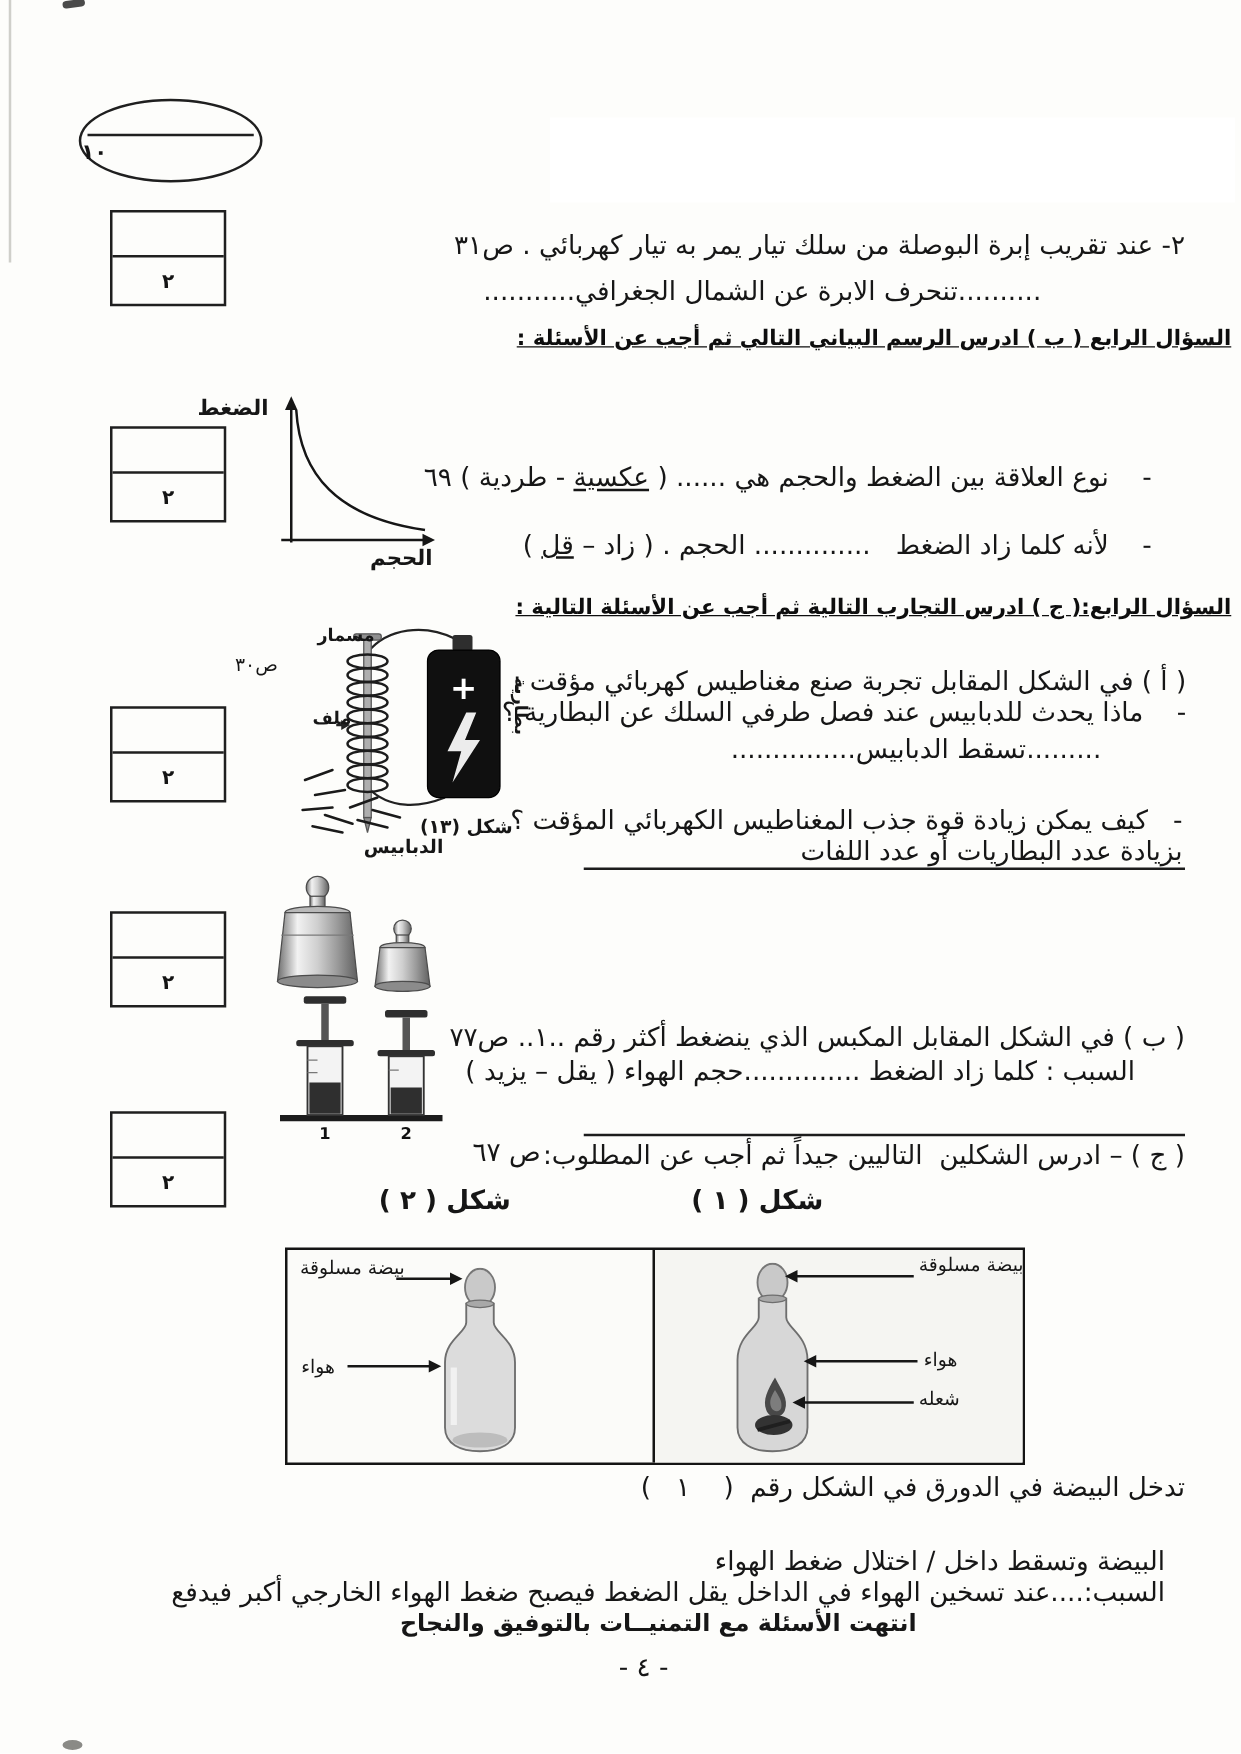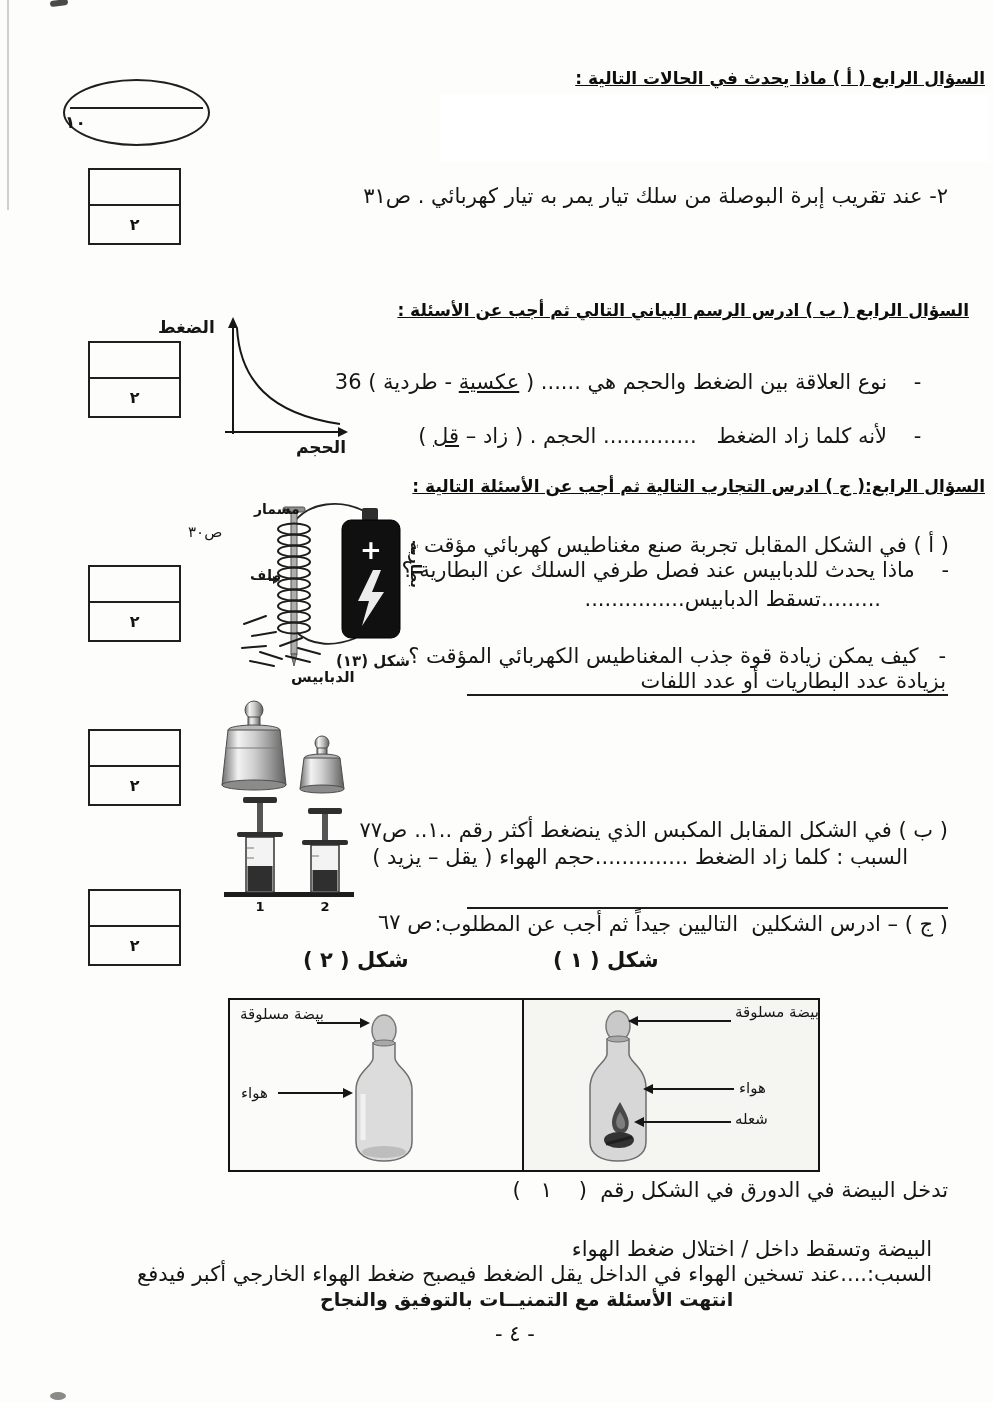--- a/index.html
+++ b/index.html
@@ -61,39 +61,39 @@
   </div>
   <div class="score-box" style="top:729px;">
     <div class="cell-top"></div>
     <div class="cell-bottom">٢</div>
   </div>
   <div class="score-box" style="top:889px;">
     <div class="cell-top"></div>
     <div class="cell-bottom">٢</div>
   </div>
 
-  <div class="heading" style="right:8px;top:68px;">السؤال الرابع ( أ ) ماذا يحدث في الحالات التالية :</div>
   <div class="txt" style="right:45px;top:184px;">٢- عند تقريب إبرة البوصلة من سلك تيار يمر به تيار كهربائي . ص٣١</div>
-
-  <div class="heading" style="right:24px;top:261px;margin-top:39px;">السؤال الرابع ( ب ) ادرس الرسم البياني التالي ثم أجب عن الأسئلة :</div>
+  <div class="txt" style="right:160px;top:221px;">..........تنحرف الابرة عن الشمال الجغرافي...........</div>
+
+  <div class="heading" style="right:8px;top:261px;">السؤال الرابع ( ب ) ادرس الرسم البياني التالي ثم أجب عن الأسئلة :</div>
 
   <div class="txt bold" style="left:158px;top:317px;font-size:17px;">الضغط</div>
   <svg class="abs" style="left:212px;top:312px;" width="142" height="132" viewBox="0 0 142 132">
     <g stroke="#161616" stroke-width="2" fill="none">
       <line x1="21" y1="122" x2="21" y2="12"></line>
       <line x1="13" y1="120" x2="129" y2="120"></line>
       <path d="M25,16 C28,68 58,102 128,112"></path>
     </g>
     <polygon points="21,5 16,16 26,16" fill="#161616"></polygon>
     <polygon points="136,120 126,115 126,125" fill="#161616"></polygon>
   </svg>
   <div class="txt bold" style="left:296px;top:437px;font-size:17px;text-align:right;">الحجم</div>
 
   <div class="txt" style="right:45px;top:346px;">
-    <span>-    نوع العلاقة بين الضغط والحجم هي ...... ( </span><span class="u">عكسية</span><span> - طردية ) 36</span>
+    <span>-    نوع العلاقة بين الضغط والحجم هي ...... ( </span><span class="u">عكسية</span><span> - طردية ) ٦٩</span>
   </div>
   <div class="txt" style="right:45px;top:400px;">
     <span>-    لأنه كلما زاد الضغط   .............. الحجم . ( زاد – </span><span class="u">قل</span><span> )</span>
   </div>
 
   <div class="heading" style="right:8px;top:476px;">السؤال الرابع:( ج ) ادرس التجارب التالية ثم أجب عن الأسئلة التالية :</div>
 
   <div class="txt small" style="left:188px;top:523px;">ص٣٠</div>
   <svg class="abs" style="left:236px;top:496px;" width="172" height="178" viewBox="0 0 172 178">
     <path d="M58,26 C74,6 104,3 128,15" fill="none" stroke="#222" stroke-width="1.8"></path>

